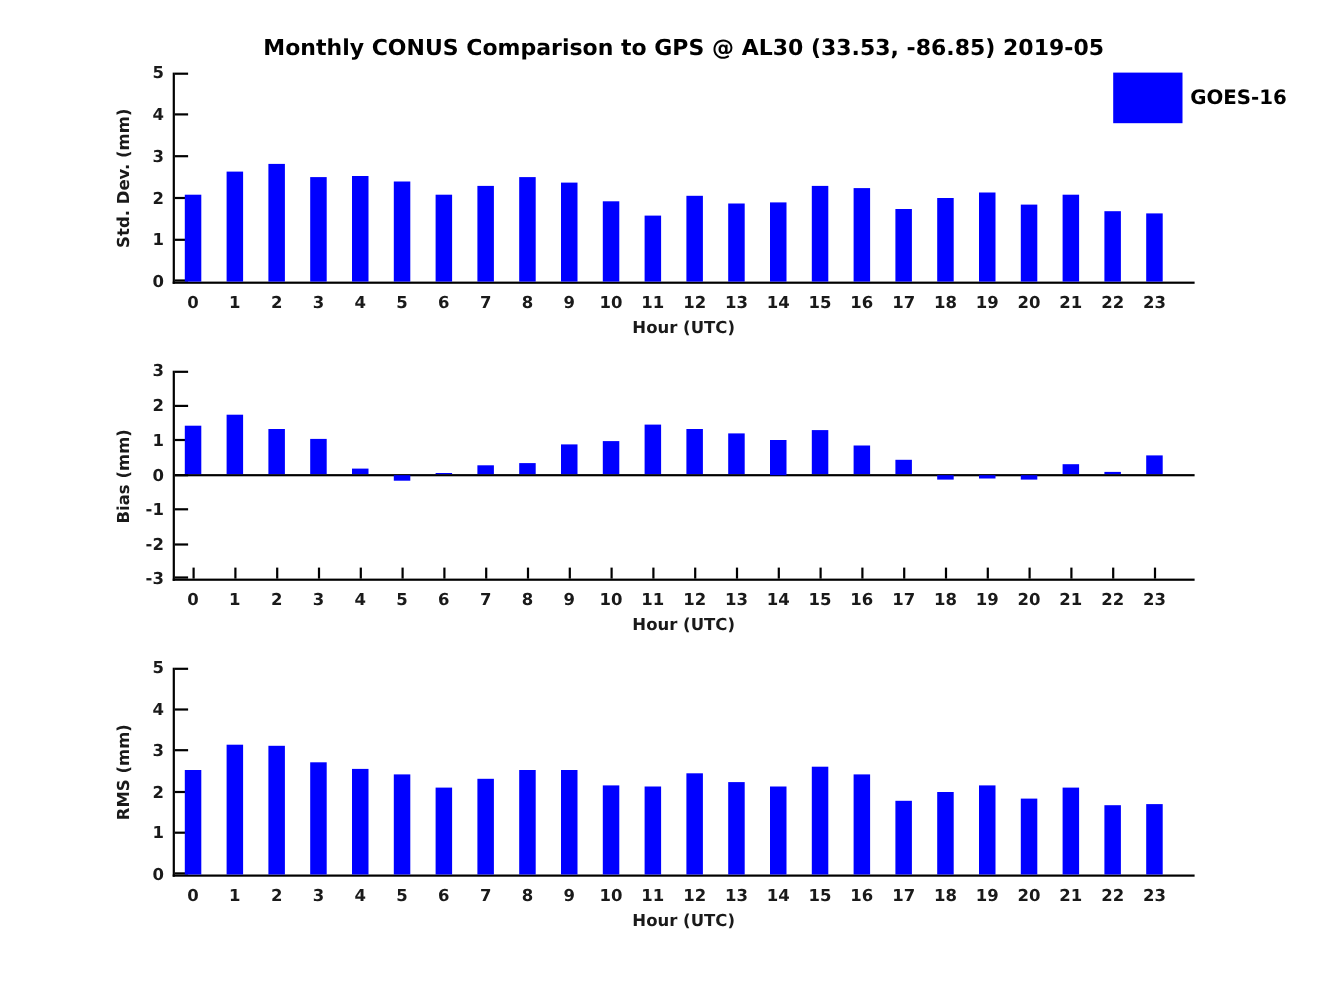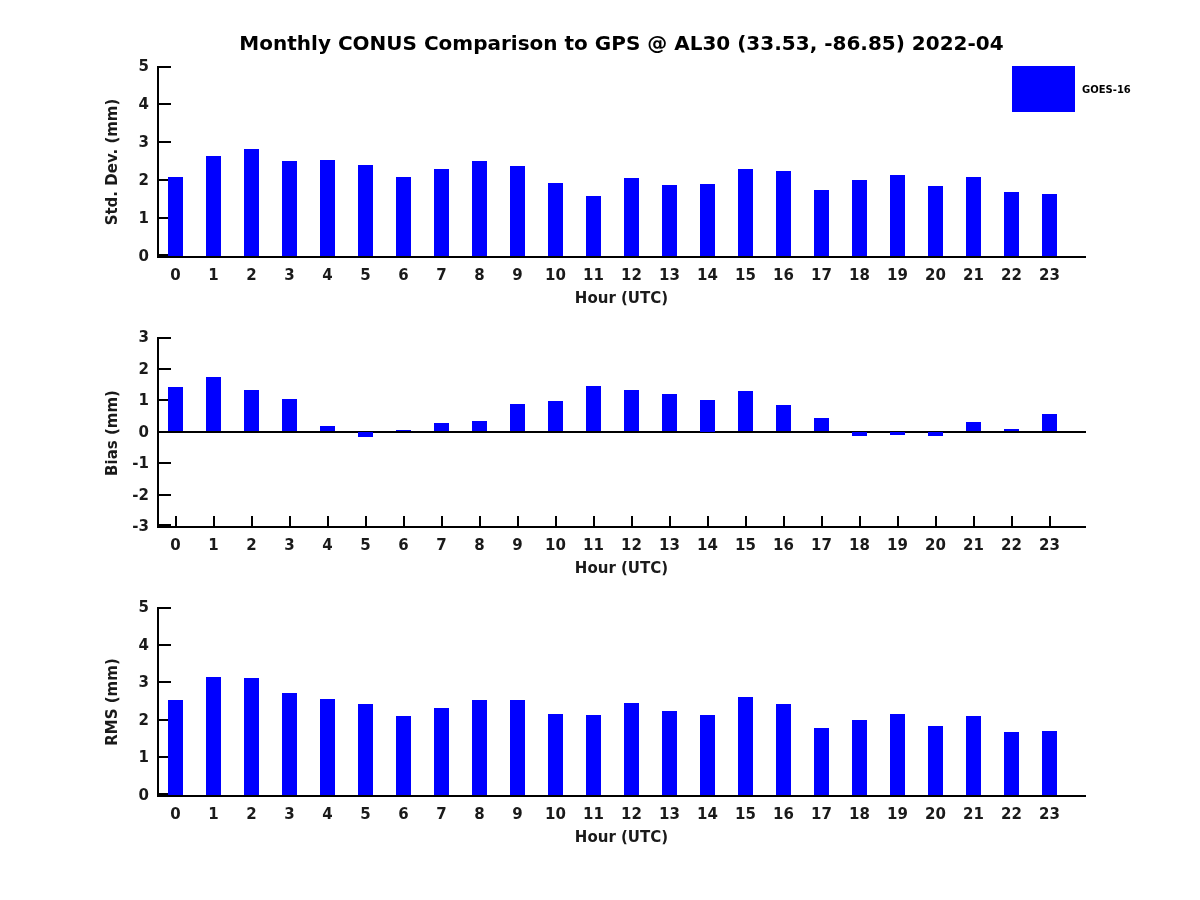--- a/index.html
+++ b/index.html
@@ -28,21 +28,21 @@
     left: 1012px;
     top: 66px;
     width: 63px;
     height: 46px;
   }
   .legend-label {
     position: absolute;
     left: 1082px;
     top: 89px;
     transform: translateY(-50%);
-    font-size: 10px;
+    font-size: 18px;
     color: #000000;
     white-space: nowrap;
     text-align: center;
   }
   .plot-area {
     position: absolute;
     box-sizing: border-box;
     border-left: 2px solid #000000;
     border-bottom: 2px solid #000000;
     background: transparent;
@@ -75,21 +75,21 @@
     position: absolute;
     font-size: 15px;
     transform: translate(-50%, -50%) rotate(-90deg);
     white-space: nowrap;
   }
 </style>
 </head>
 <body>
 
 <div class="figure">
-  <div class="fig-title">Monthly CONUS Comparison to GPS @ AL30 (33.53, -86.85) 2022-04</div>
+  <div class="fig-title">Monthly CONUS Comparison to GPS @ AL30 (33.53, -86.85) 2019-05</div>
 
   <div class="legend-swatch" style="background: rgb(0, 0, 255);"></div>
   <div class="legend-label">GOES-16</div>
 
   <div class="plot-area" id="plot-0" style="left: 157px; top: 66px; width: 929px; height: 192px;">
       <div class="ytick" style="top: 188px;"></div>
       <div class="ytick" style="top: 151px;"></div>
       <div class="ytick" style="top: 113px;"></div>
       <div class="ytick" style="top: 75px;"></div>
       <div class="ytick" style="top: 37px;"></div>

